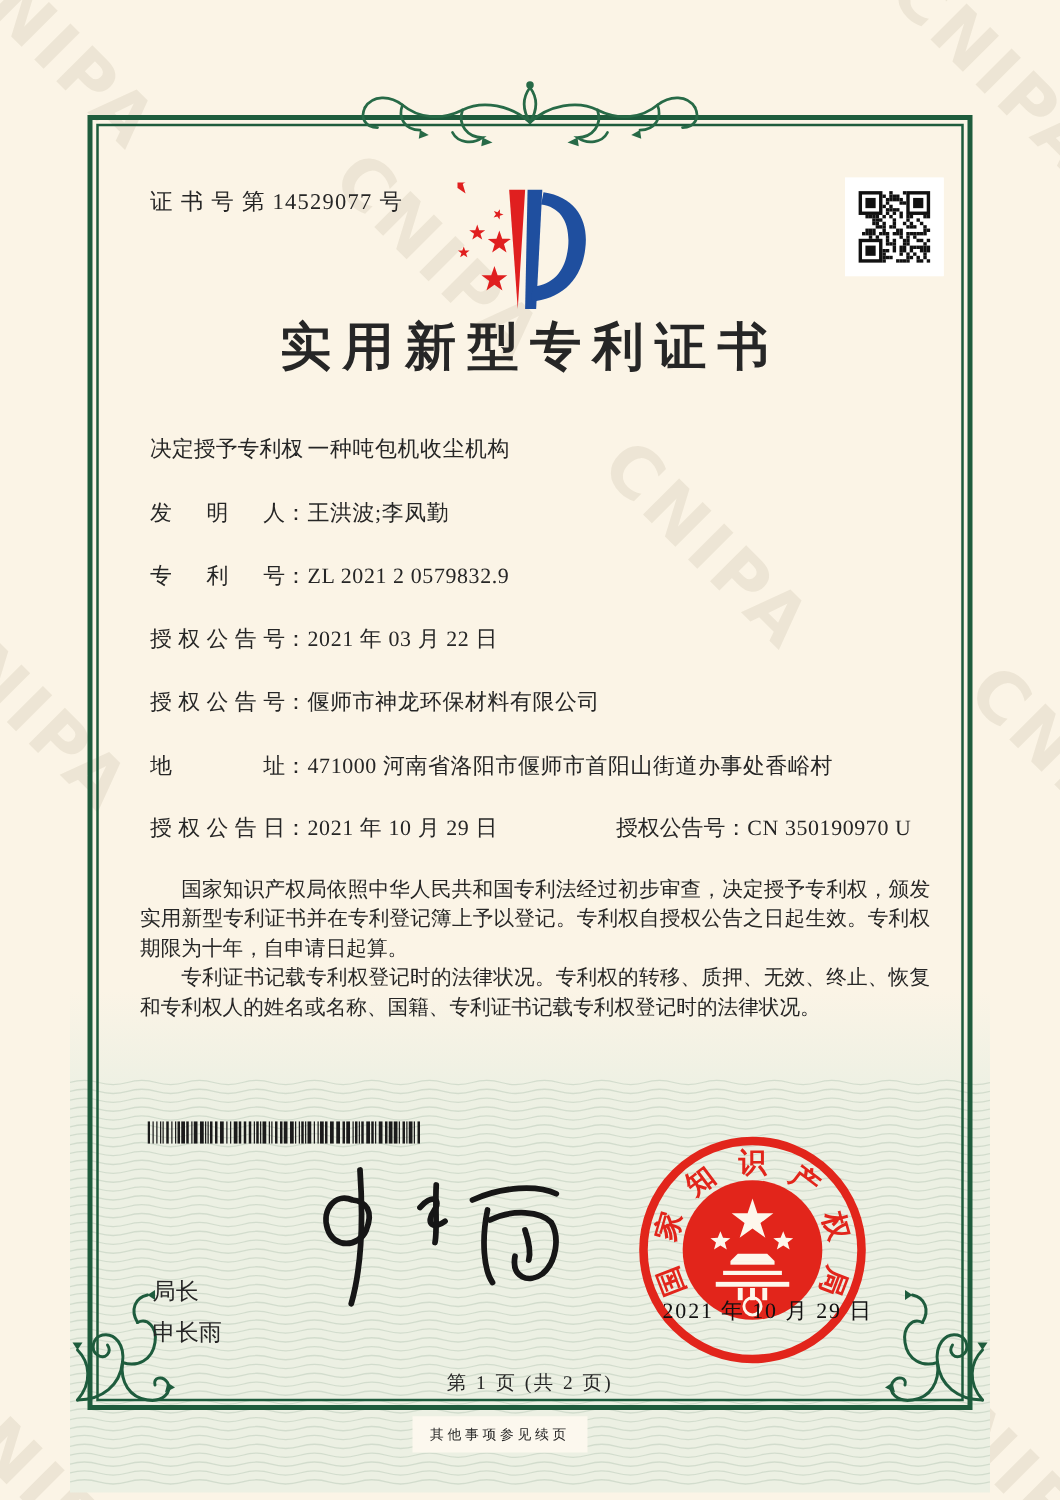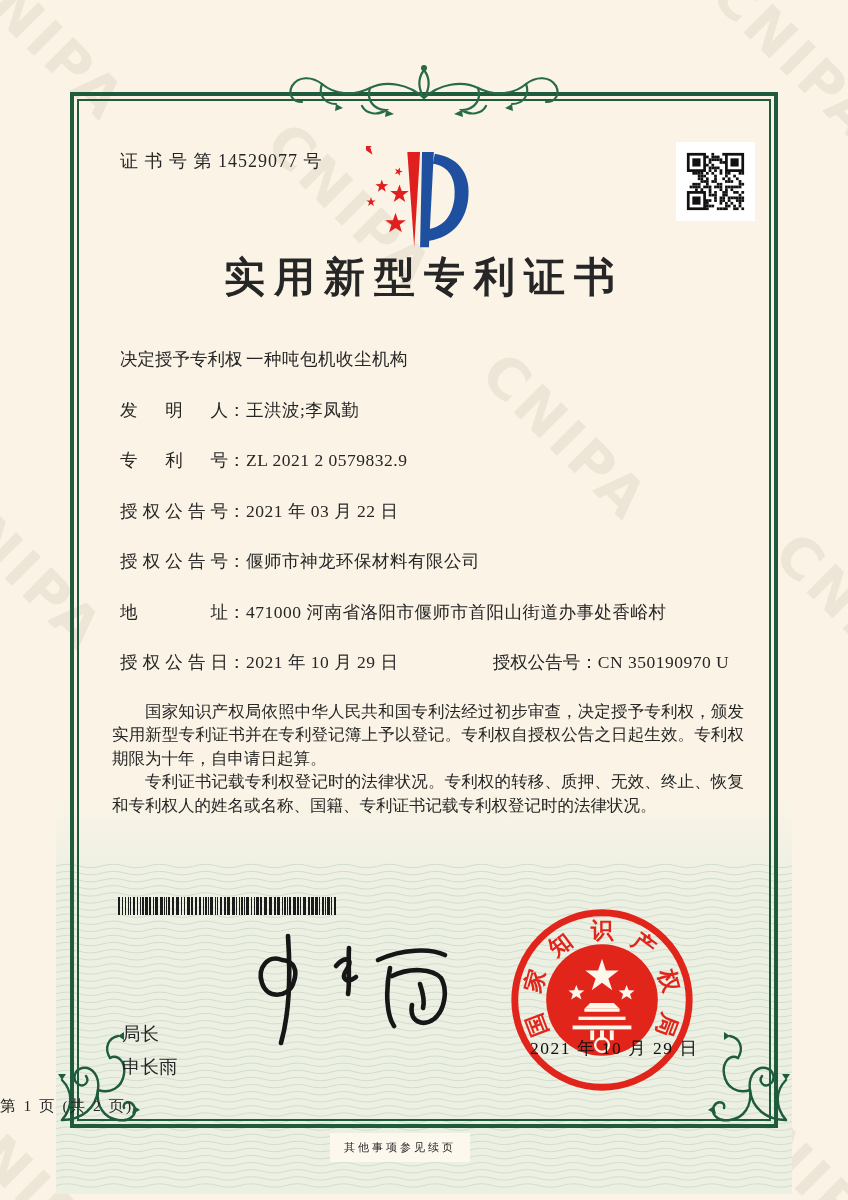--- a/index.html
+++ b/index.html
@@ -54,21 +54,21 @@
   }
   .paras p{margin:0; text-indent:2em;}
   .barcode{position:absolute; left:118px; top:897px; z-index:5;}
   .signer{position:absolute; left:122px; top:970px; font-size:18.5px; line-height:33px; z-index:5;margin-top:48px;}
   .signature{position:absolute; left:252px; top:926px; z-index:5;}
   .seal{position:absolute; left:504px; top:902px; width:196px; height:196px; z-index:5;}
   .seal-date{
     position:absolute; left:530px; top:1036px; z-index:6;
     font-size:17.5px; letter-spacing:1.5px; color:#111;
   }
-  .pageinfo{position:absolute; left:0; top:1096px; width:848px; text-align:left; font-size:15.5px; letter-spacing:2px; z-index:5;}
+  .pageinfo{position:absolute; left:0; top:1096px; width:848px; text-align:center; font-size:15.5px; letter-spacing:2px; z-index:5;}
   .footer-note{
     position:absolute; left:330px; top:1133px; z-index:6;
     background:#fcf8ee; padding:7px 14px; font-size:11px; letter-spacing:3px;
   }
 </style>
 </head>
 <body>
 
 <div class="page">
 

